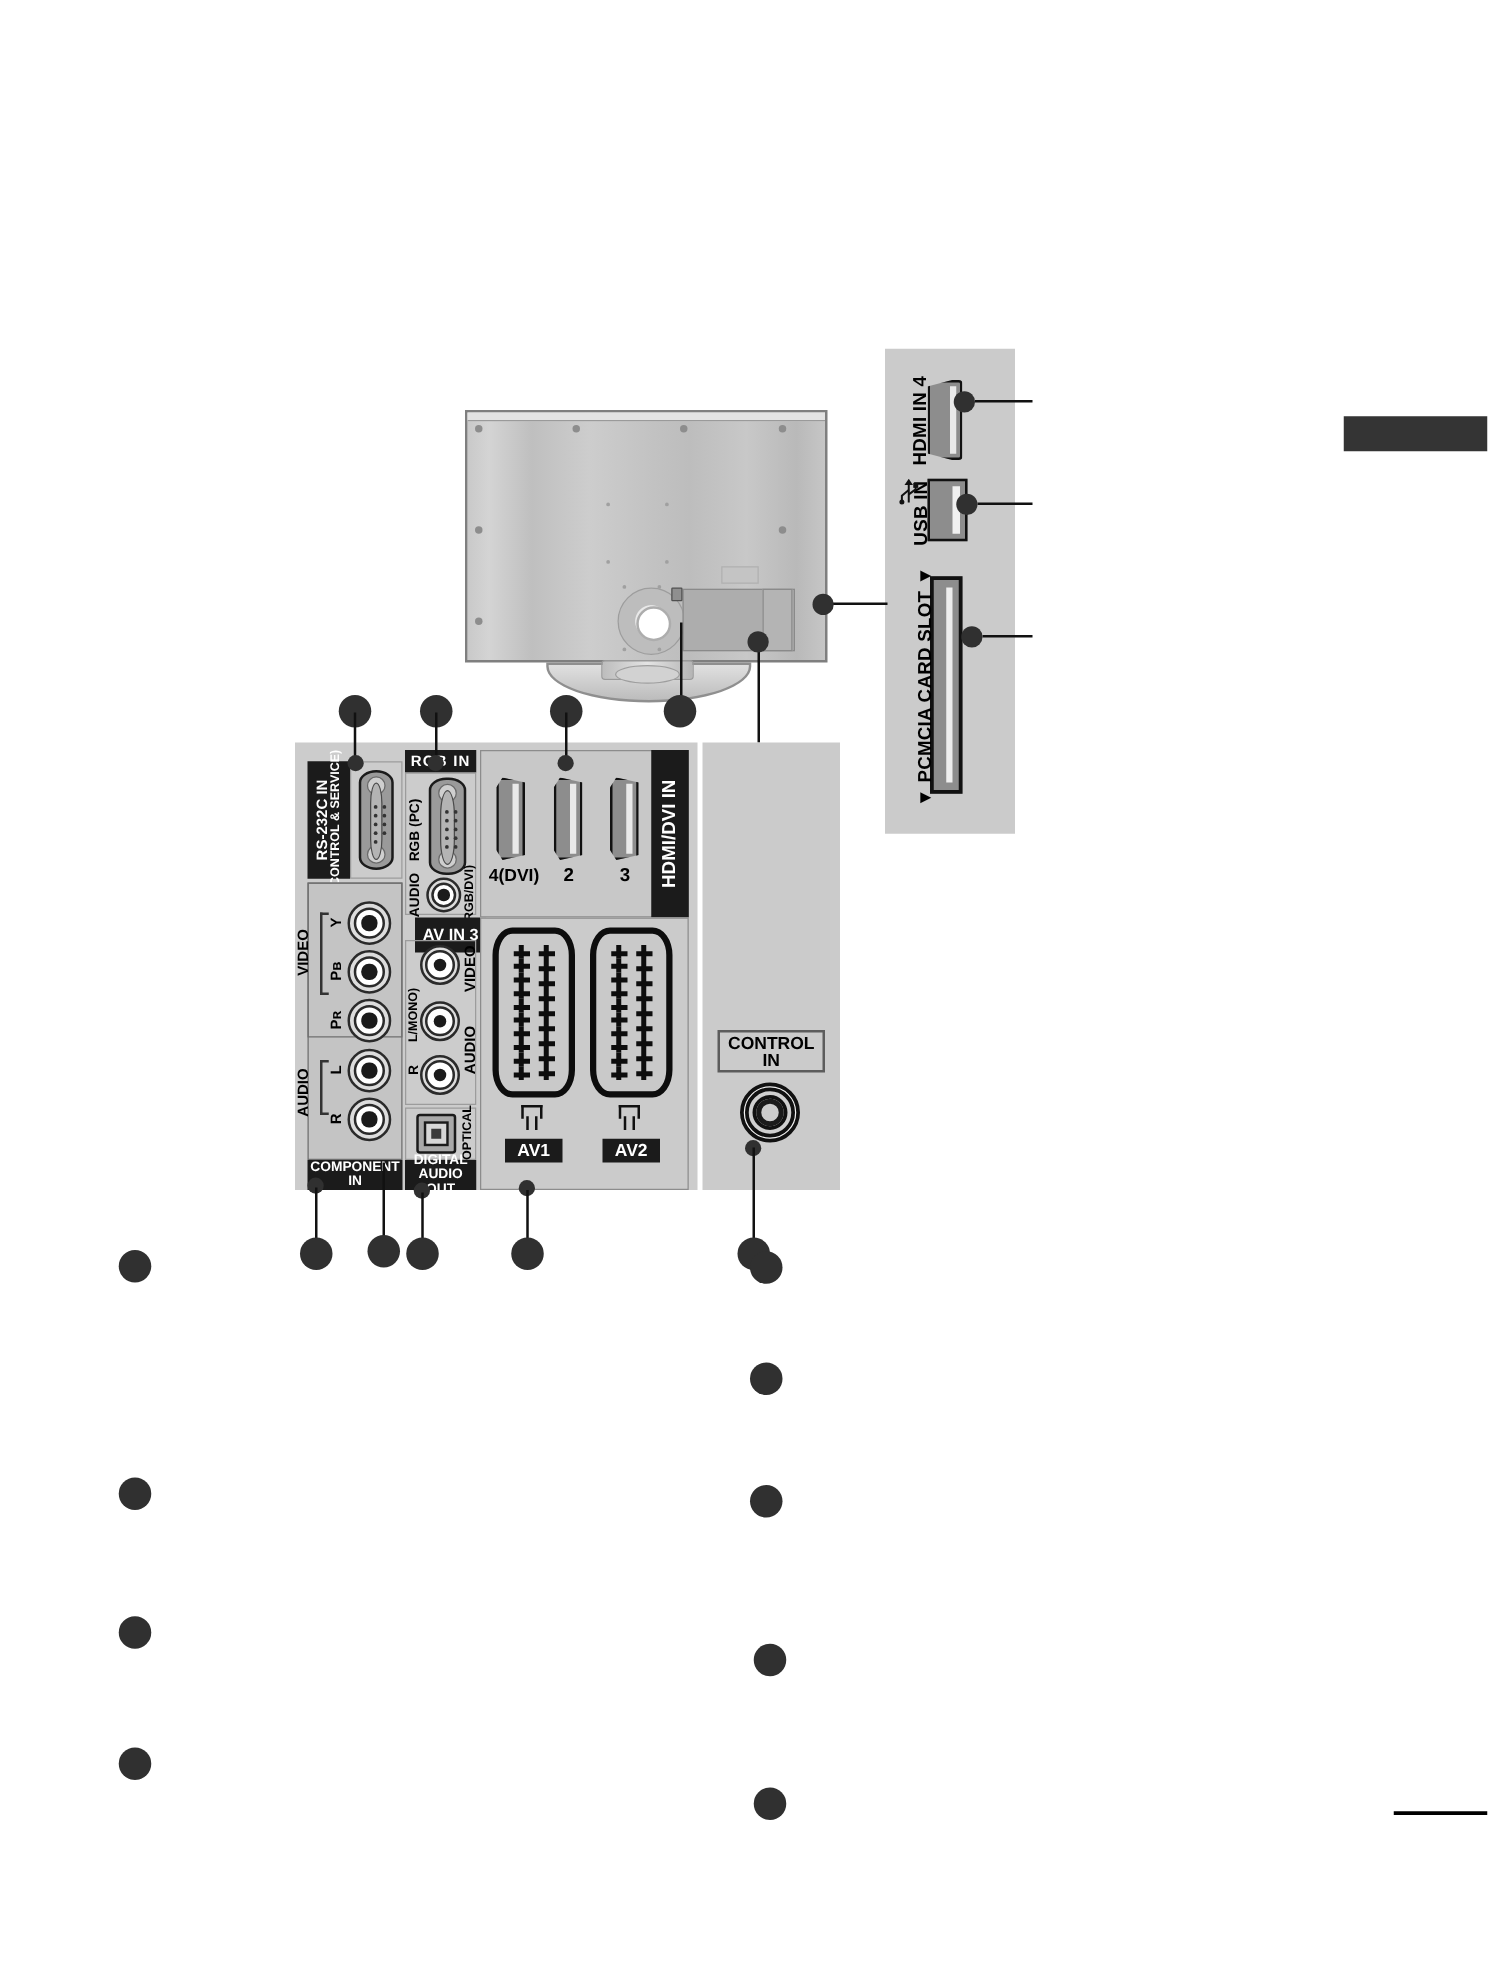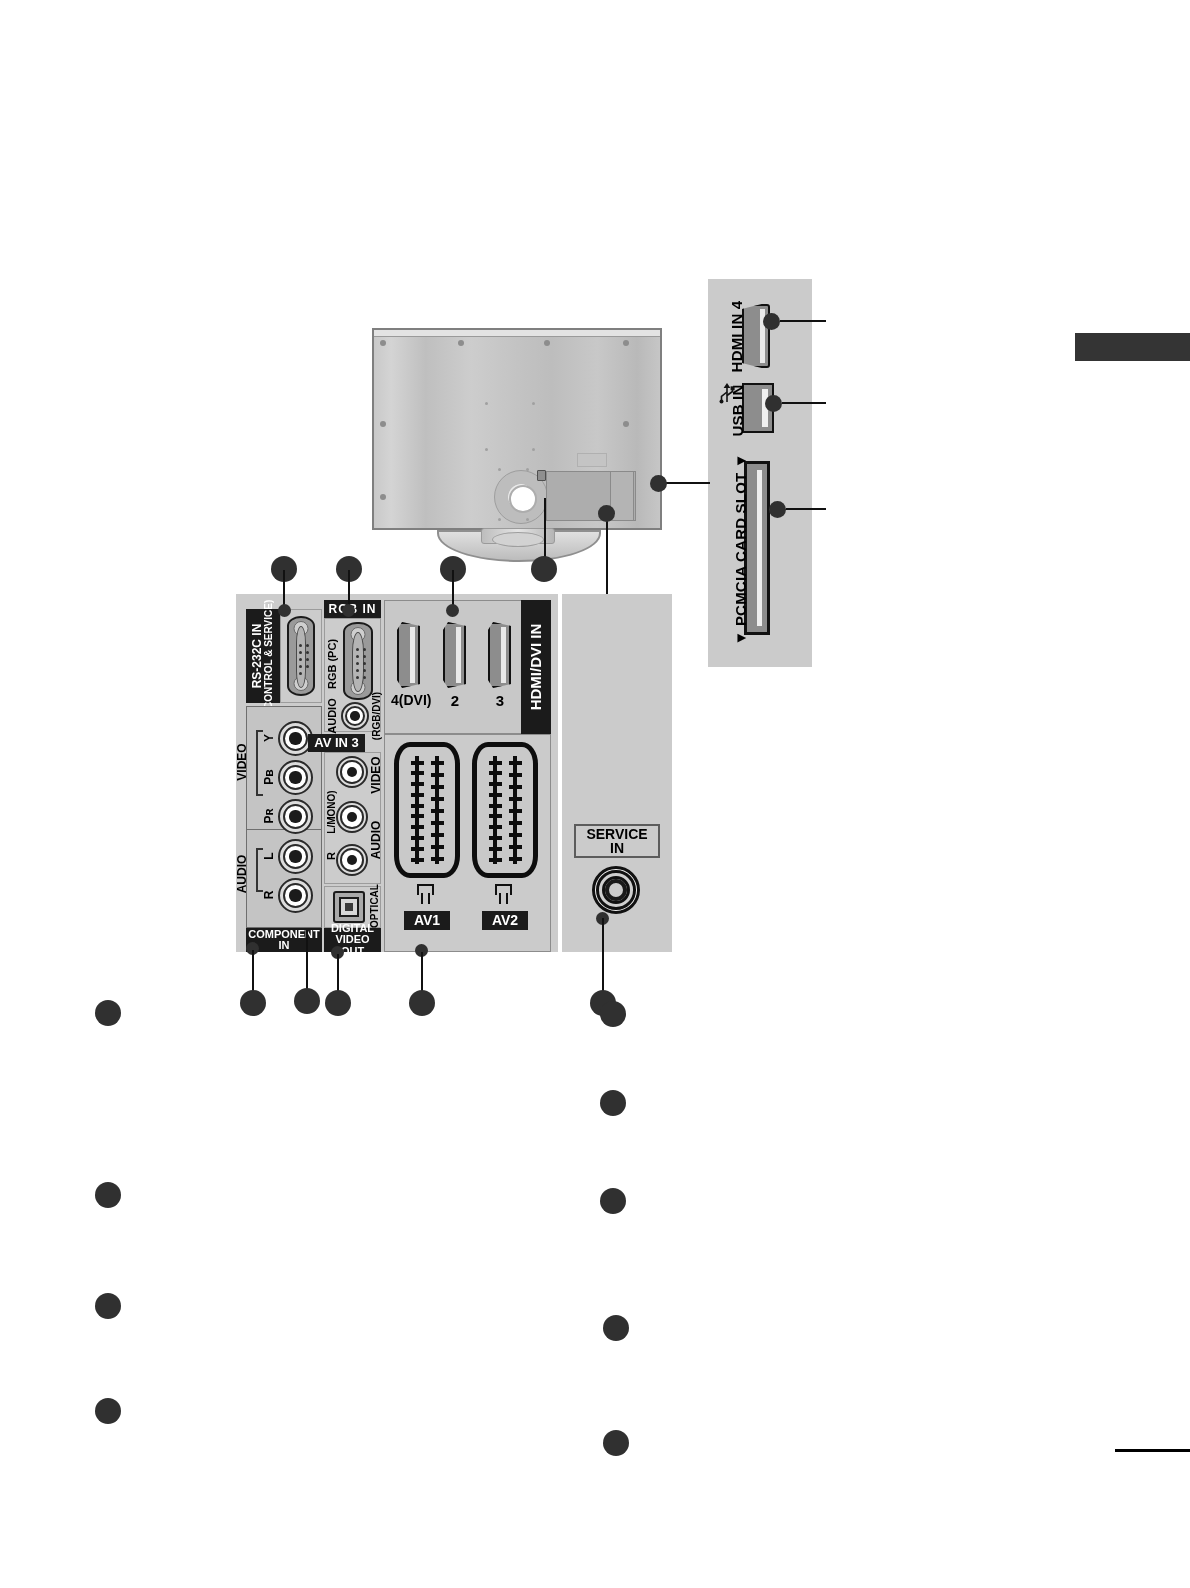--- a/index.html
+++ b/index.html
@@ -298,21 +298,21 @@
       <div class="pin" style="left:18px;top:52px;"></div>
   </div>
   <div class="vlabel" style="left:96px;top:122px;transform:translate(-50%,-50%) rotate(-90deg);font-size:11px;">AUDIO</div>
   <div class="rca" style="left:105px;top:108px;width:28px;height:28px;">
       <div class="ring">
         <div class="hole"></div>
       </div>
     </div>
   <div class="vlabel" style="left:140px;top:122px;transform:translate(-50%,-50%) rotate(-90deg);font-size:10px;">(RGB/DVI)</div>
 
-  <div class="blk" style="left:72px;top:140px;width:57px;height:18px;font-size:13px;">AV IN 3</div>
+  <div class="blk" style="left:96px;top:140px;width:57px;height:28px;font-size:13px;">AV IN 3</div>
   <div class="box" style="left:88px;top:158px;width:57px;height:132px;border:1px solid #9c9c9c;"></div>
   <div class="rca" style="left:100px;top:162px;width:32px;height:32px;">
       <div class="ring">
         <div class="hole"></div>
       </div>
     </div>
   <div class="vlabel" style="left:140px;top:181px;transform:translate(-50%,-50%) rotate(-90deg);font-size:12px;">VIDEO</div>
 
   <div class="vlabel" style="left:95px;top:218px;transform:translate(-50%,-50%) rotate(-90deg);font-size:10px;">L/MONO)</div>
   <div class="rca" style="left:100px;top:207px;width:32px;height:32px;">
@@ -331,21 +331,21 @@
 
   <div class="box" style="left:88px;top:292px;width:57px;height:42px;border:1px solid #9c9c9c;"></div>
   <div class="optical" style="left:97px;top:297px;width:32px;height:32px;">
     <div class="o-in">
         <div class="o-core"></div>
       </div>
   </div>
   <div class="vlabel" style="left:138px;top:312px;transform:translate(-50%,-50%) rotate(-90deg);font-size:10px;">OPTICAL</div>
   <div class="blk" style="left:88px;top:334px;width:57px;height:24px;flex-direction:column;font-size:11px;">
     <span>DIGITAL</span>
-    <span>VIDEO OUT</span>
+    <span>AUDIO OUT</span>
   </div>
 
   <div class="box" style="left:148px;top:6px;width:167px;height:134px;border:1px solid #8c8c8c;background:#c8c8c8;"></div>
   <div class="blk" style="left:285px;top:6px;width:30px;height:134px;">
     <div class="vlabel-w" style="left:50%;top:50%;transform:translate(-50%,-50%) rotate(-90deg);font-size:15px;">HDMI/DVI IN</div>
   </div>
 
   <div class="hdmi-shape" style="left:161px;top:28px;width:23px;height:66px;
       clip-path:polygon(22% 0%,100% 6%,100% 94%,22% 100%,0% 88%,0% 12%);"></div>
   <div style="position:absolute;left:155px;top:98px;width:36px;text-align:center;font-size:14px;font-weight:bold;color:#000;">4(DVI)</div>
@@ -420,21 +420,21 @@
   <div class="plug-glyph" style="left:259px;top:290px;width:20px;height:22px;">
     <div class="cap"></div>
       <div class="pin1"></div>
       <div class="pin2"></div>
   </div>
   <div class="blk" style="left:246px;top:317px;width:46px;height:19px;font-size:14px;">AV2</div>
 </div>
 
 <div id="antenna-panel">
   <div class="ant-box" style="left:12px;top:230px;width:86px;height:34px;font-size:14px;">
-    <span>SERVICE</span>
+    <span>CONTROL</span>
     <span>IN</span>
   </div>
   <div class="coax" style="left:30px;top:272px;width:48px;height:48px;">
     <div class="r2">
         <div class="r3">
           <div class="r4"></div>
         </div>
       </div>
   </div>
 </div>

